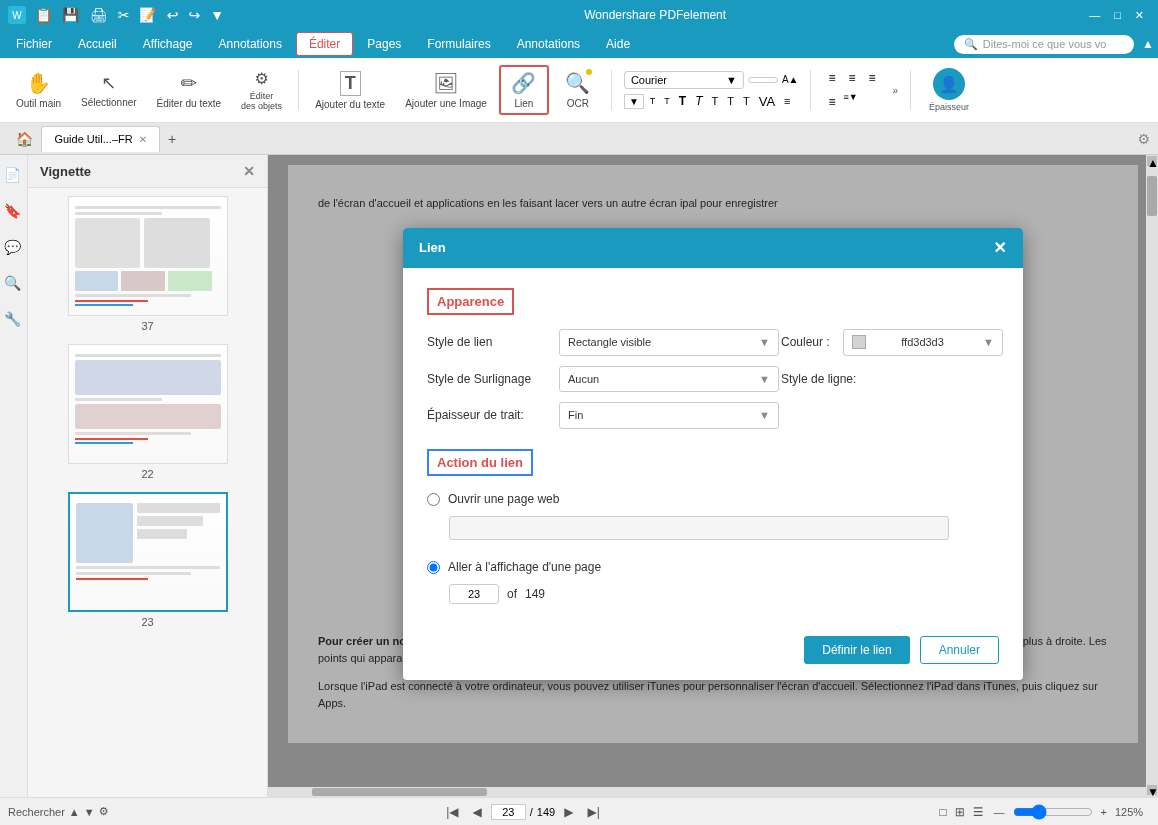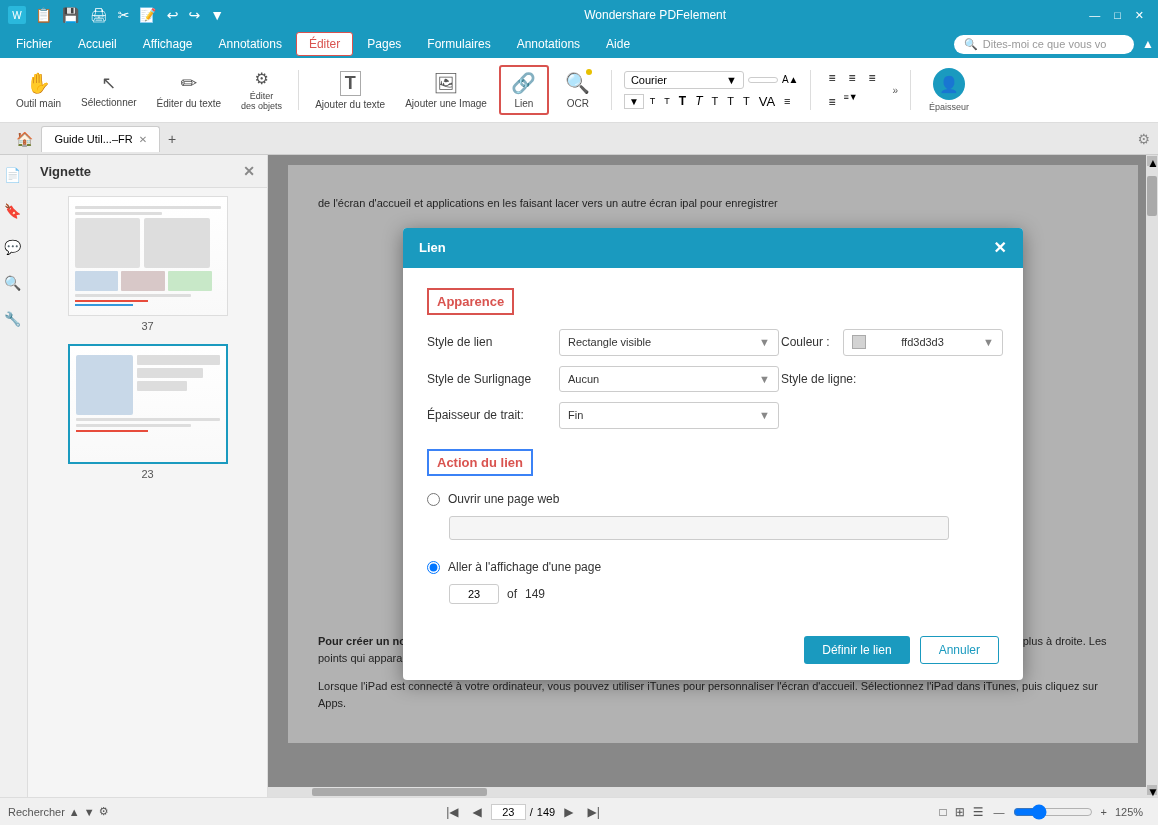--- a/index.html
+++ b/index.html
@@ -599,20 +599,34 @@
               <div style="width:30%; height:20px; background:#c8e8c8; border-radius:1px;"></div>
             </div>
             <div class="thumb-line medium"></div>
             <div class="thumb-red-line"></div>
             <div class="thumb-blue-line"></div>
           </div>
         </div>
         <span class="thumbnail-number">37</span>
       </div>
 
+      <div class="thumbnail-item">
+        <div class="thumbnail-img">
+          <div class="thumb-content">
+            <div class="thumb-line"></div>
+            <div style="height:35px; background:#d0d8e8; border-radius:2px; margin:3px 0;"></div>
+            <div class="thumb-line short"></div>
+            <div style="height:25px; background:#e0d0d0; border-radius:2px; margin:3px 0;"></div>
+            <div class="thumb-line medium"></div>
+            <div class="thumb-red-line"></div>
+            <div class="thumb-blue-line"></div>
+          </div>
+        </div>
+        <span class="thumbnail-number">22</span>
+      </div>
 
       <div class="thumbnail-item">
         <div class="thumbnail-img active">
           <div class="thumb-content">
             <div style="display:flex; gap:4px; margin:3px 0;">
               <div style="width:40%; height:60px; background:#c8d8e8; border-radius:2px;"></div>
               <div style="flex:1; display:flex; flex-direction:column; gap:3px;">
                 <div style="height:10px; background:#ddd; border-radius:1px;"></div>
                 <div style="height:10px; background:#ddd; border-radius:1px; width:80%;"></div>
                 <div style="height:10px; background:#ddd; border-radius:1px; width:60%;"></div>

